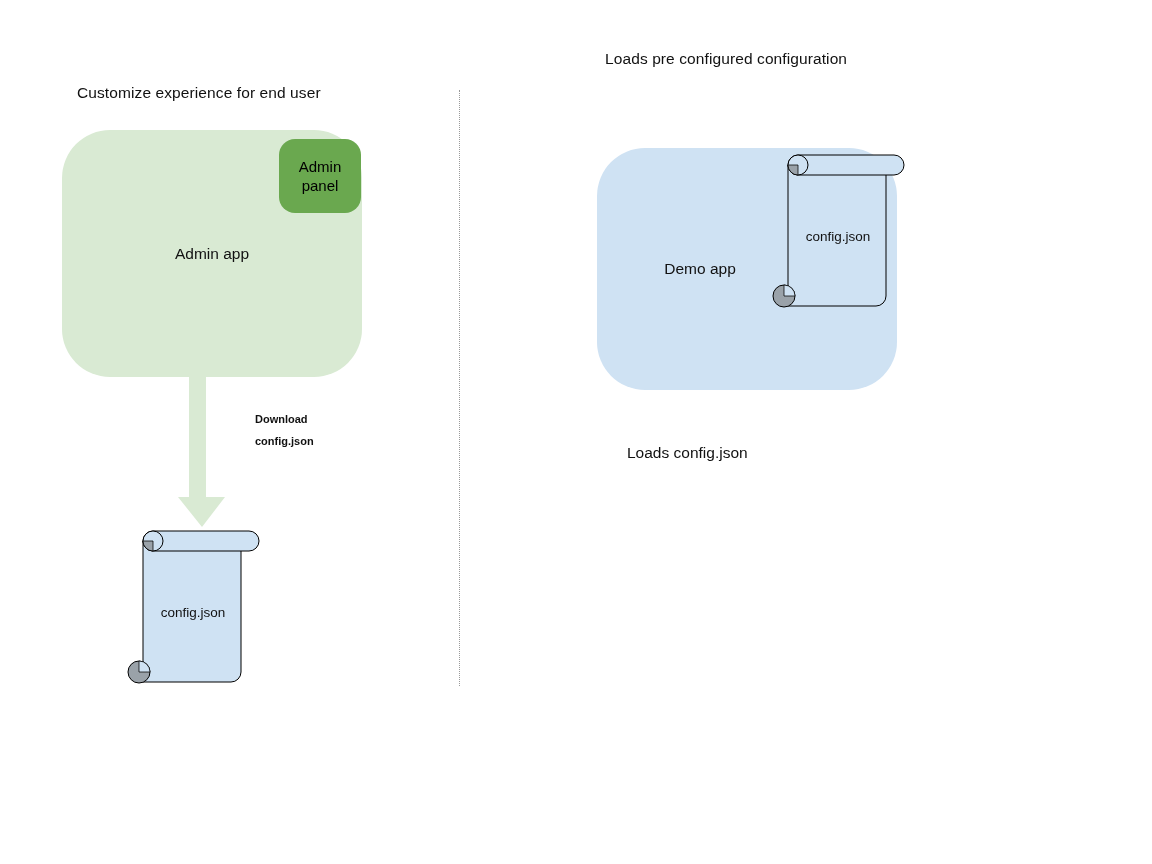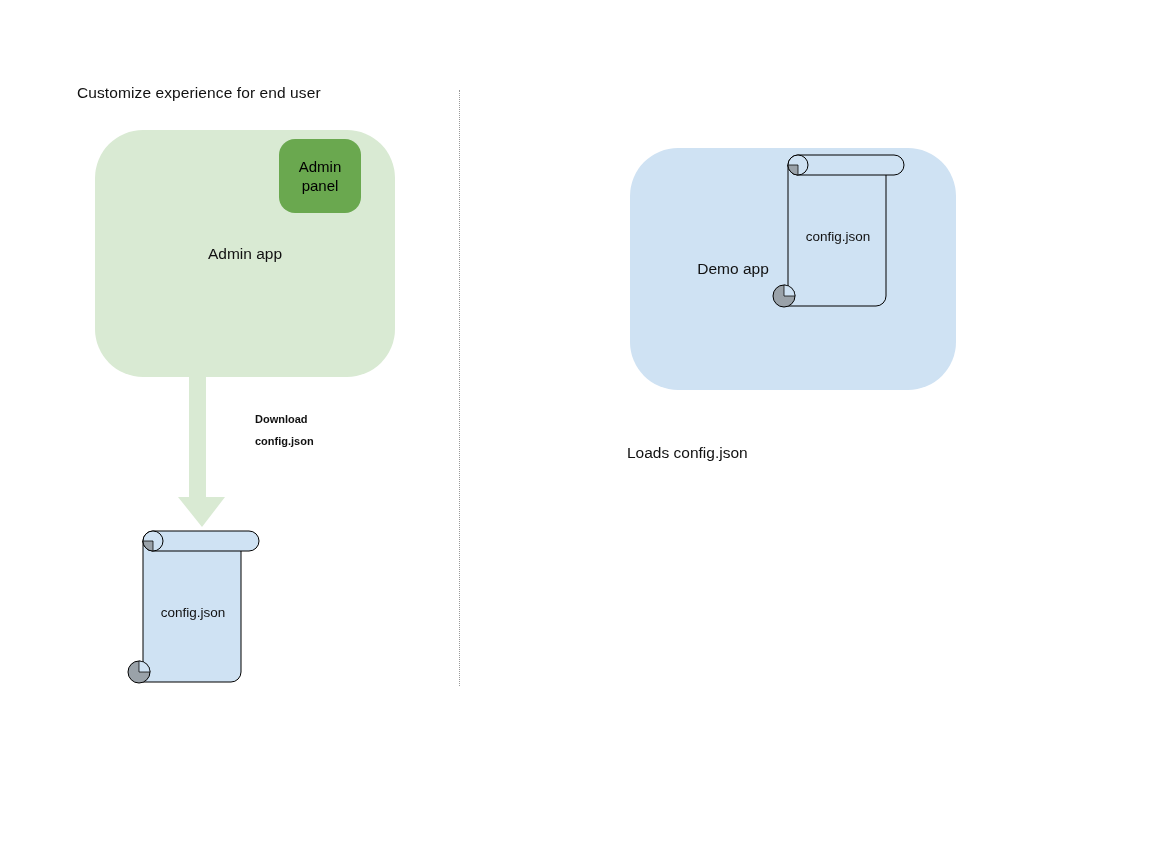--- a/index.html
+++ b/index.html
@@ -16,28 +16,28 @@
     font-family:"Liberation Sans",sans-serif;color:var(--text);
   }
   .col-title{
     position:absolute;font-size:15.5px;letter-spacing:.1px;color:var(--text);white-space:nowrap;
   }
   .divider{
     position:absolute;left:459px;top:90px;height:596px;width:0;
     border-left:1px dotted var(--divider-gray);
   }
   .app-box{
-    position:absolute;border-radius:48px;display:flex;align-items:center;justify-content:center;margin-left:33px;
+    position:absolute;border-radius:48px;display:flex;align-items:center;justify-content:center;
   }
   .admin-app{
     left:62px;top:130px;width:300px;height:247px;background:var(--light-green);
   }
   .demo-app{
     left:597px;top:148px;width:300px;height:242px;background:var(--light-blue);
-    padding-right:120px;width:206px;
+    padding-right:94px;width:206px;
   }
   .app-label{font-size:15.5px;color:var(--text);}
   .admin-panel{
     position:absolute;left:279px;top:139px;width:82px;height:74px;background:var(--dark-green);
     border-radius:16px;display:flex;align-items:center;justify-content:center;
   }
   .admin-panel-label{
     font-size:15px;line-height:19.5px;text-align:center;color:#000000;width:60px;
   }
   .arrow-svg{position:absolute;left:178px;top:377px;}
@@ -61,20 +61,21 @@
   .caption{position:absolute;font-size:15.5px;color:var(--text);white-space:nowrap;}
   .loads-caption{left:627px;top:444px;}
 </style>
 </head>
 <body>
 
 <div class="canvas">
 
   <div class="col-title" style="left:77px;top:50px;margin-top:34px;">Customize experience for end user</div>
 
+  <div class="col-title" style="left:605px;top:50px;">Loads pre configured configuration</div>
 
   <div class="divider"></div>
 
   <div class="app-box admin-app">
     <span class="app-label">Admin app</span>
   </div>
 
   <div class="admin-panel">
     <span class="admin-panel-label">Admin panel</span>
   </div>

